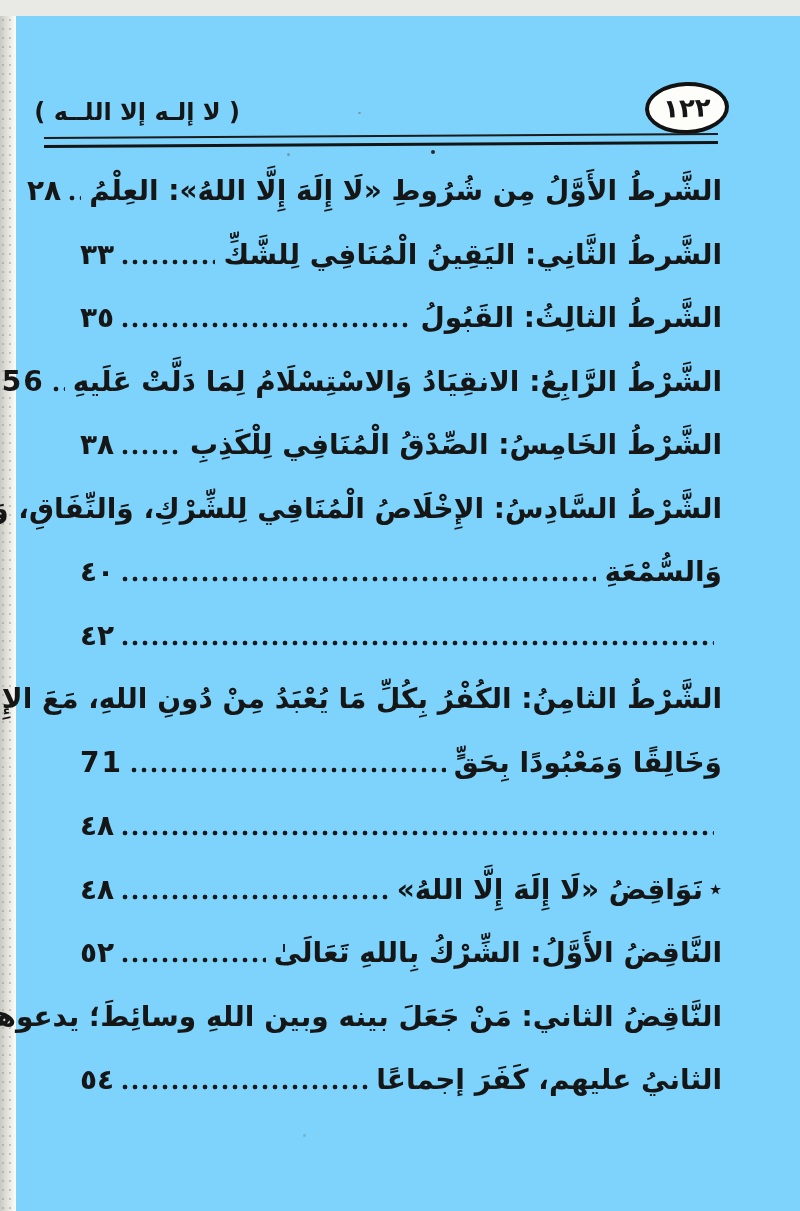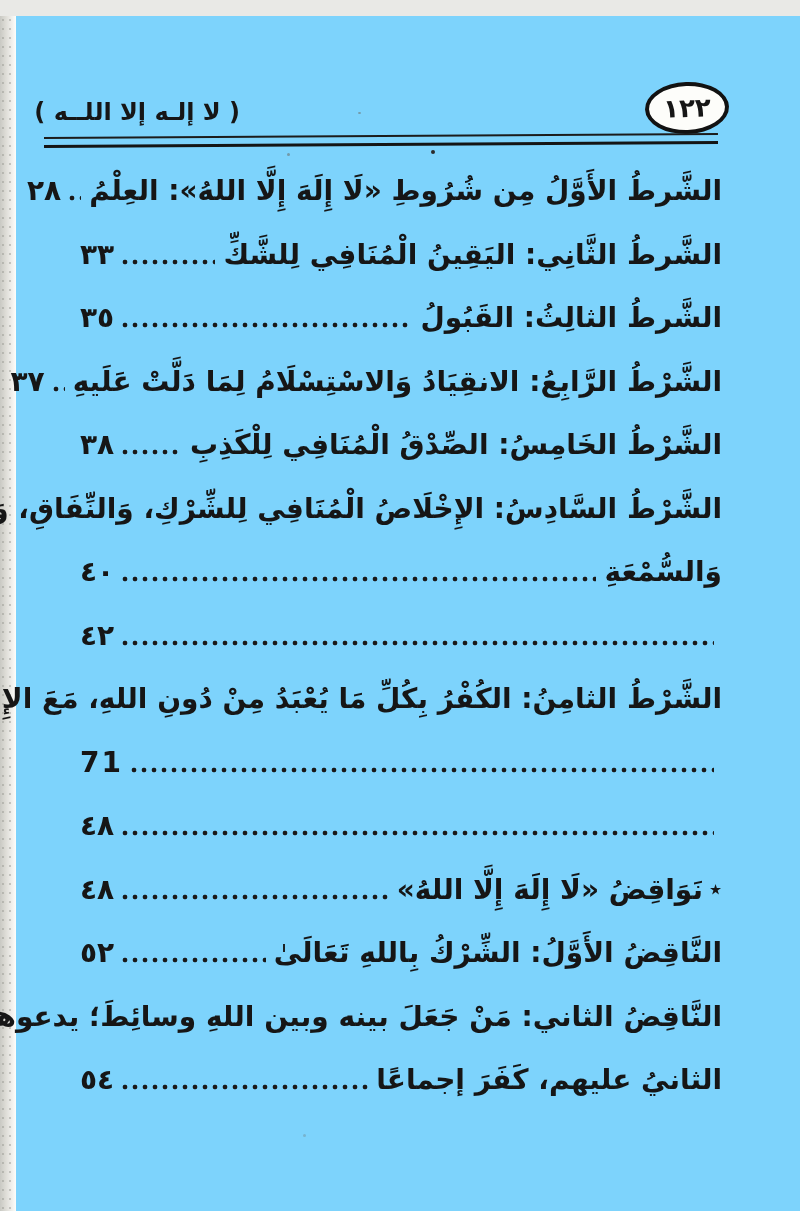--- a/index.html
+++ b/index.html
@@ -100,21 +100,21 @@
         <span class="pagenum">٣٣</span>
       </div>
       <div class="toc-line">
         <span class="entry-text">الشَّرطُ الثالِثُ: القَبُولُ</span>
         <span class="leader"></span>
         <span class="pagenum">٣٥</span>
       </div>
       <div class="toc-line">
         <span class="entry-text">الشَّرْطُ الرَّابِعُ: الانقِيَادُ وَالاسْتِسْلَامُ لِمَا دَلَّتْ عَلَيهِ</span>
         <span class="leader"></span>
-        <span class="pagenum">٣٧</span>
+        <span class="pagenum">56</span>
       </div>
       <div class="toc-line">
         <span class="entry-text">الشَّرْطُ الخَامِسُ: الصِّدْقُ الْمُنَافِي لِلْكَذِبِ</span>
         <span class="leader"></span>
         <span class="pagenum">٣٨</span>
       </div>
       <div class="toc-line">
         <span class="entry-text">الشَّرْطُ السَّادِسُ: الإِخْلَاصُ الْمُنَافِي لِلشِّرْكِ،  وَالنِّفَاقِ، وَالرِّيَاءِ،</span>
       </div>
       <div class="toc-line">
@@ -123,20 +123,21 @@
         <span class="pagenum">٤٠</span>
       </div>
       <div class="toc-line">
         <span class="leader"></span>
         <span class="pagenum">٤٢</span>
       </div>
       <div class="toc-line">
         <span class="entry-text">الشَّرْطُ الثامِنُ: الكُفْرُ بِكُلِّ مَا يُعْبَدُ مِنْ دُونِ اللهِ، مَعَ الإِيمَانِ بِاللهِ رَبًّا</span>
       </div>
       <div class="toc-line">
+        <span class="entry-text">وَخَالِقًا وَمَعْبُودًا بِحَقٍّ</span>
         <span class="leader"></span>
         <span class="pagenum">71</span>
       </div>
       <div class="toc-line">
         <span class="leader"></span>
         <span class="pagenum">٤٨</span>
       </div>
       <div class="toc-line">
         <span class="marker">٭</span>
         <span class="entry-text">نَوَاقِضُ «لَا إِلَهَ إِلَّا اللهُ»</span>

